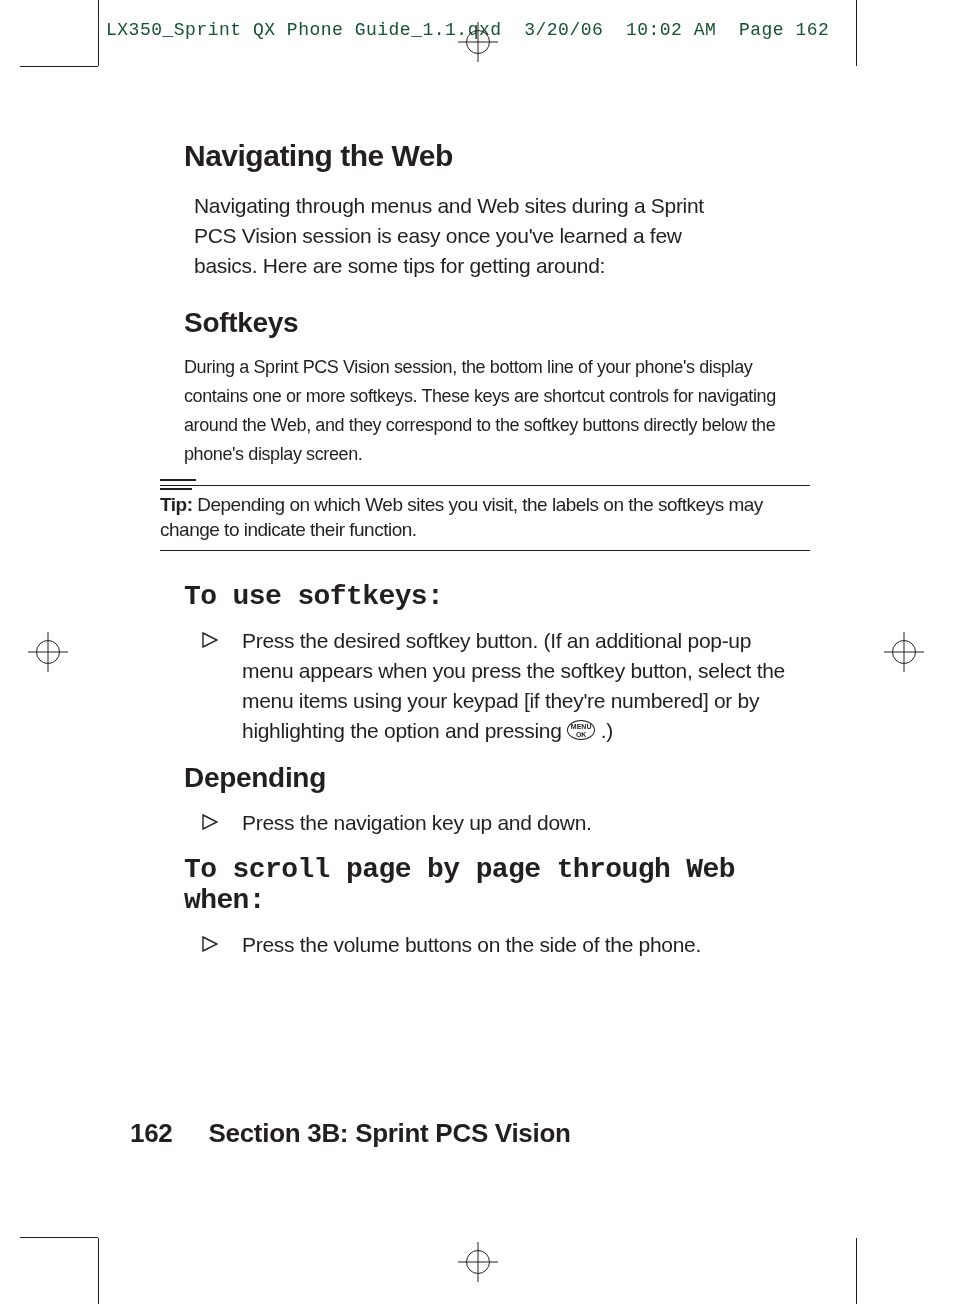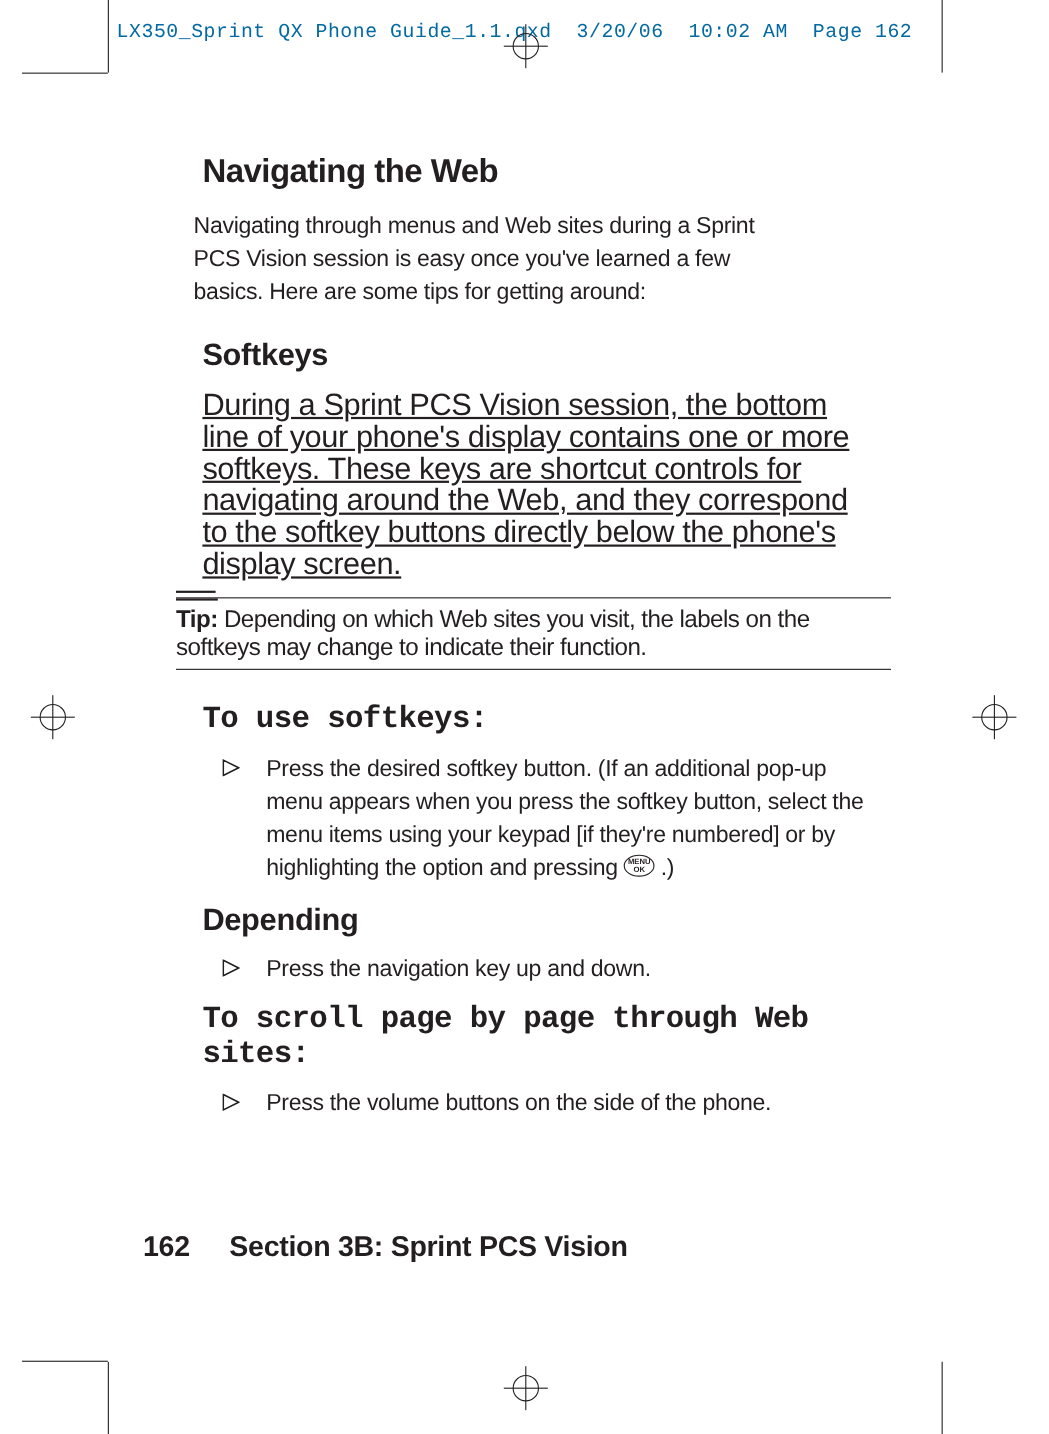--- a/index.html
+++ b/index.html
@@ -12,21 +12,21 @@
     position: relative;
     overflow: hidden;
   }
   .header-line {
     position: absolute;
     top: 20px;
     left: 106px;
     font-family: 'Courier New', monospace;
     font-size: 18px;
     letter-spacing: 0.5px;
-    color: #0369a1;
+    color: #14532d;
   }
   
   .crop { position: absolute; background: #231f20; }
   .crop-tl-v { top: 0; left: 98px; width: 1px; height: 66px; }
   .crop-tl-h { top: 66px; left: 20px; width: 78px; height: 1px; }
   .crop-bl-v { bottom: 0; left: 98px; width: 1px; height: 66px; }
   .crop-bl-h { bottom: 66px; left: 20px; width: 78px; height: 1px; }
   .crop-tr-v { top: 0; left: 856px; width: 1px; height: 66px; }
   .crop-br-v { bottom: 0; left: 856px; width: 1px; height: 66px; }
 
@@ -60,47 +60,46 @@
     font-weight: 700;
     font-size: 30px;
     letter-spacing: -0.5px;
     margin: 0 0 18px 24px;
   }
   .intro {
     font-family: 'Trebuchet MS', 'Myriad Pro', Arial, sans-serif;
     font-size: 21px;
     line-height: 30px;
     letter-spacing: -0.3px;
-    margin-left: 16px;
+    margin-left: 34px;
     margin-bottom: 26px;
     width: 520px;
   }
   h2 {
     font-family: 'Trebuchet MS', 'Myriad Pro', Arial, sans-serif;
     font-weight: 700;
     font-size: 28px;
     letter-spacing: -0.3px;
     margin: 0 0 14px 24px;
   }
   .body {
     font-family: 'Trebuchet MS', 'Myriad Pro', Arial, sans-serif;
-    font-size: 28px;
+    font-size: 18px;
     line-height: 29px;
     letter-spacing: -0.4px;
     margin: 0 0 16px 24px;
     width: 610px;
-    text-decoration: underline;
   }
   .tip-box {
     border-top: 1px solid #231f20;
     border-bottom: 1px solid #231f20;
     padding: 6px 0 8px 0;
     margin: 0 0 30px 0;
     font-family: 'Trebuchet MS', 'Myriad Pro', Arial, sans-serif;
-    font-size: 22px;
+    font-size: 19px;
     line-height: 25px;
     letter-spacing: -0.5px;
     width: 650px;
   }
   .tip-box b { font-weight: 700; border-top: 2px solid #231f20; padding-top: 4px; }
   .tip-label::before {
     content: "";
     display: block;
     position: absolute;
     top: -7px; left: 0;
@@ -219,21 +218,21 @@
 
 
 
   <div class="bullet-row">
     <svg class="arrow" width="16" height="16" viewBox="0 0 16 16">
         <polygon points="1,1 15,8 1,15" fill="none" stroke="#231f20" stroke-width="1.4"></polygon>
       </svg>
     <div class="txt">Press the navigation key up and down.</div>
   </div>
 
-  <p class="instr-head">To scroll page by page through Web sites:</p>
+  <p class="instr-head">To scroll page by page through Web when:</p>
 
   <div class="bullet-row">
     <svg class="arrow" width="16" height="16" viewBox="0 0 16 16">
         <polygon points="1,1 15,8 1,15" fill="none" stroke="#231f20" stroke-width="1.4"></polygon>
       </svg>
     <div class="txt">Press the volume buttons on the side of the phone.</div>
   </div>
 
 </div>
 

